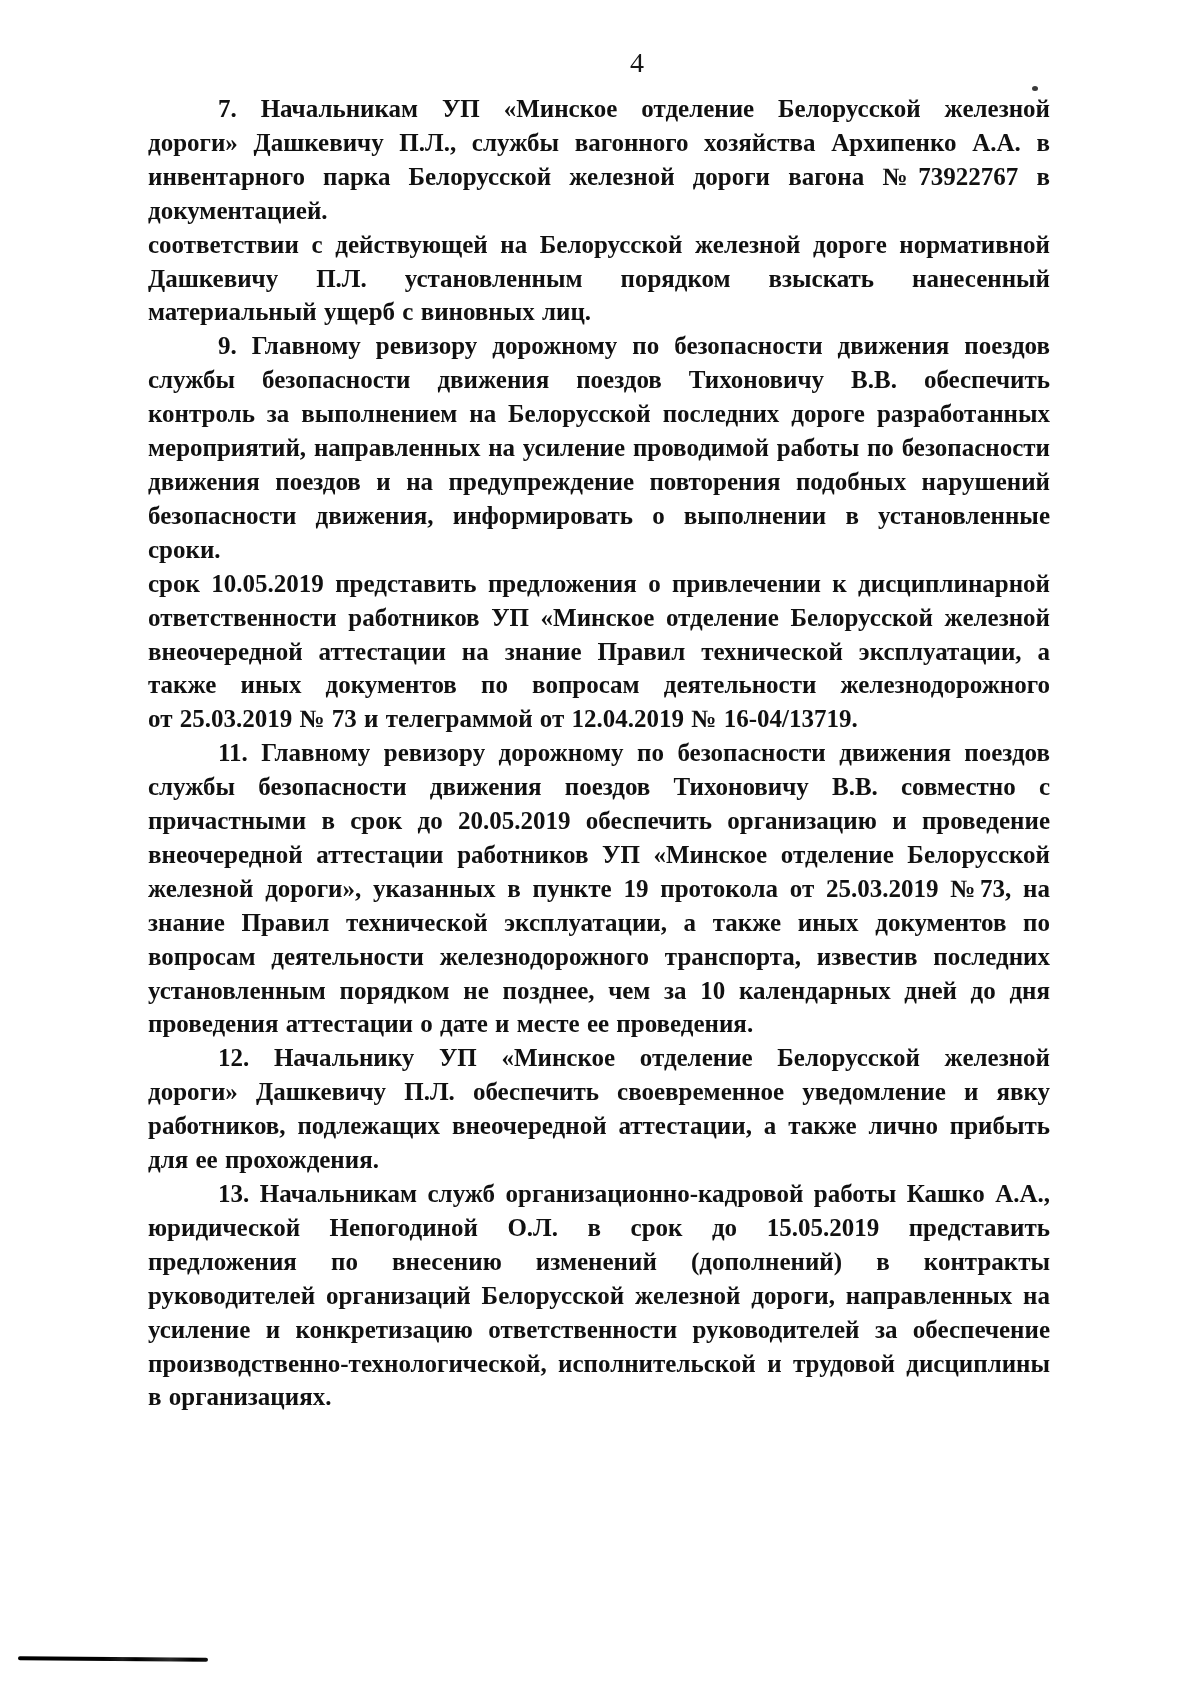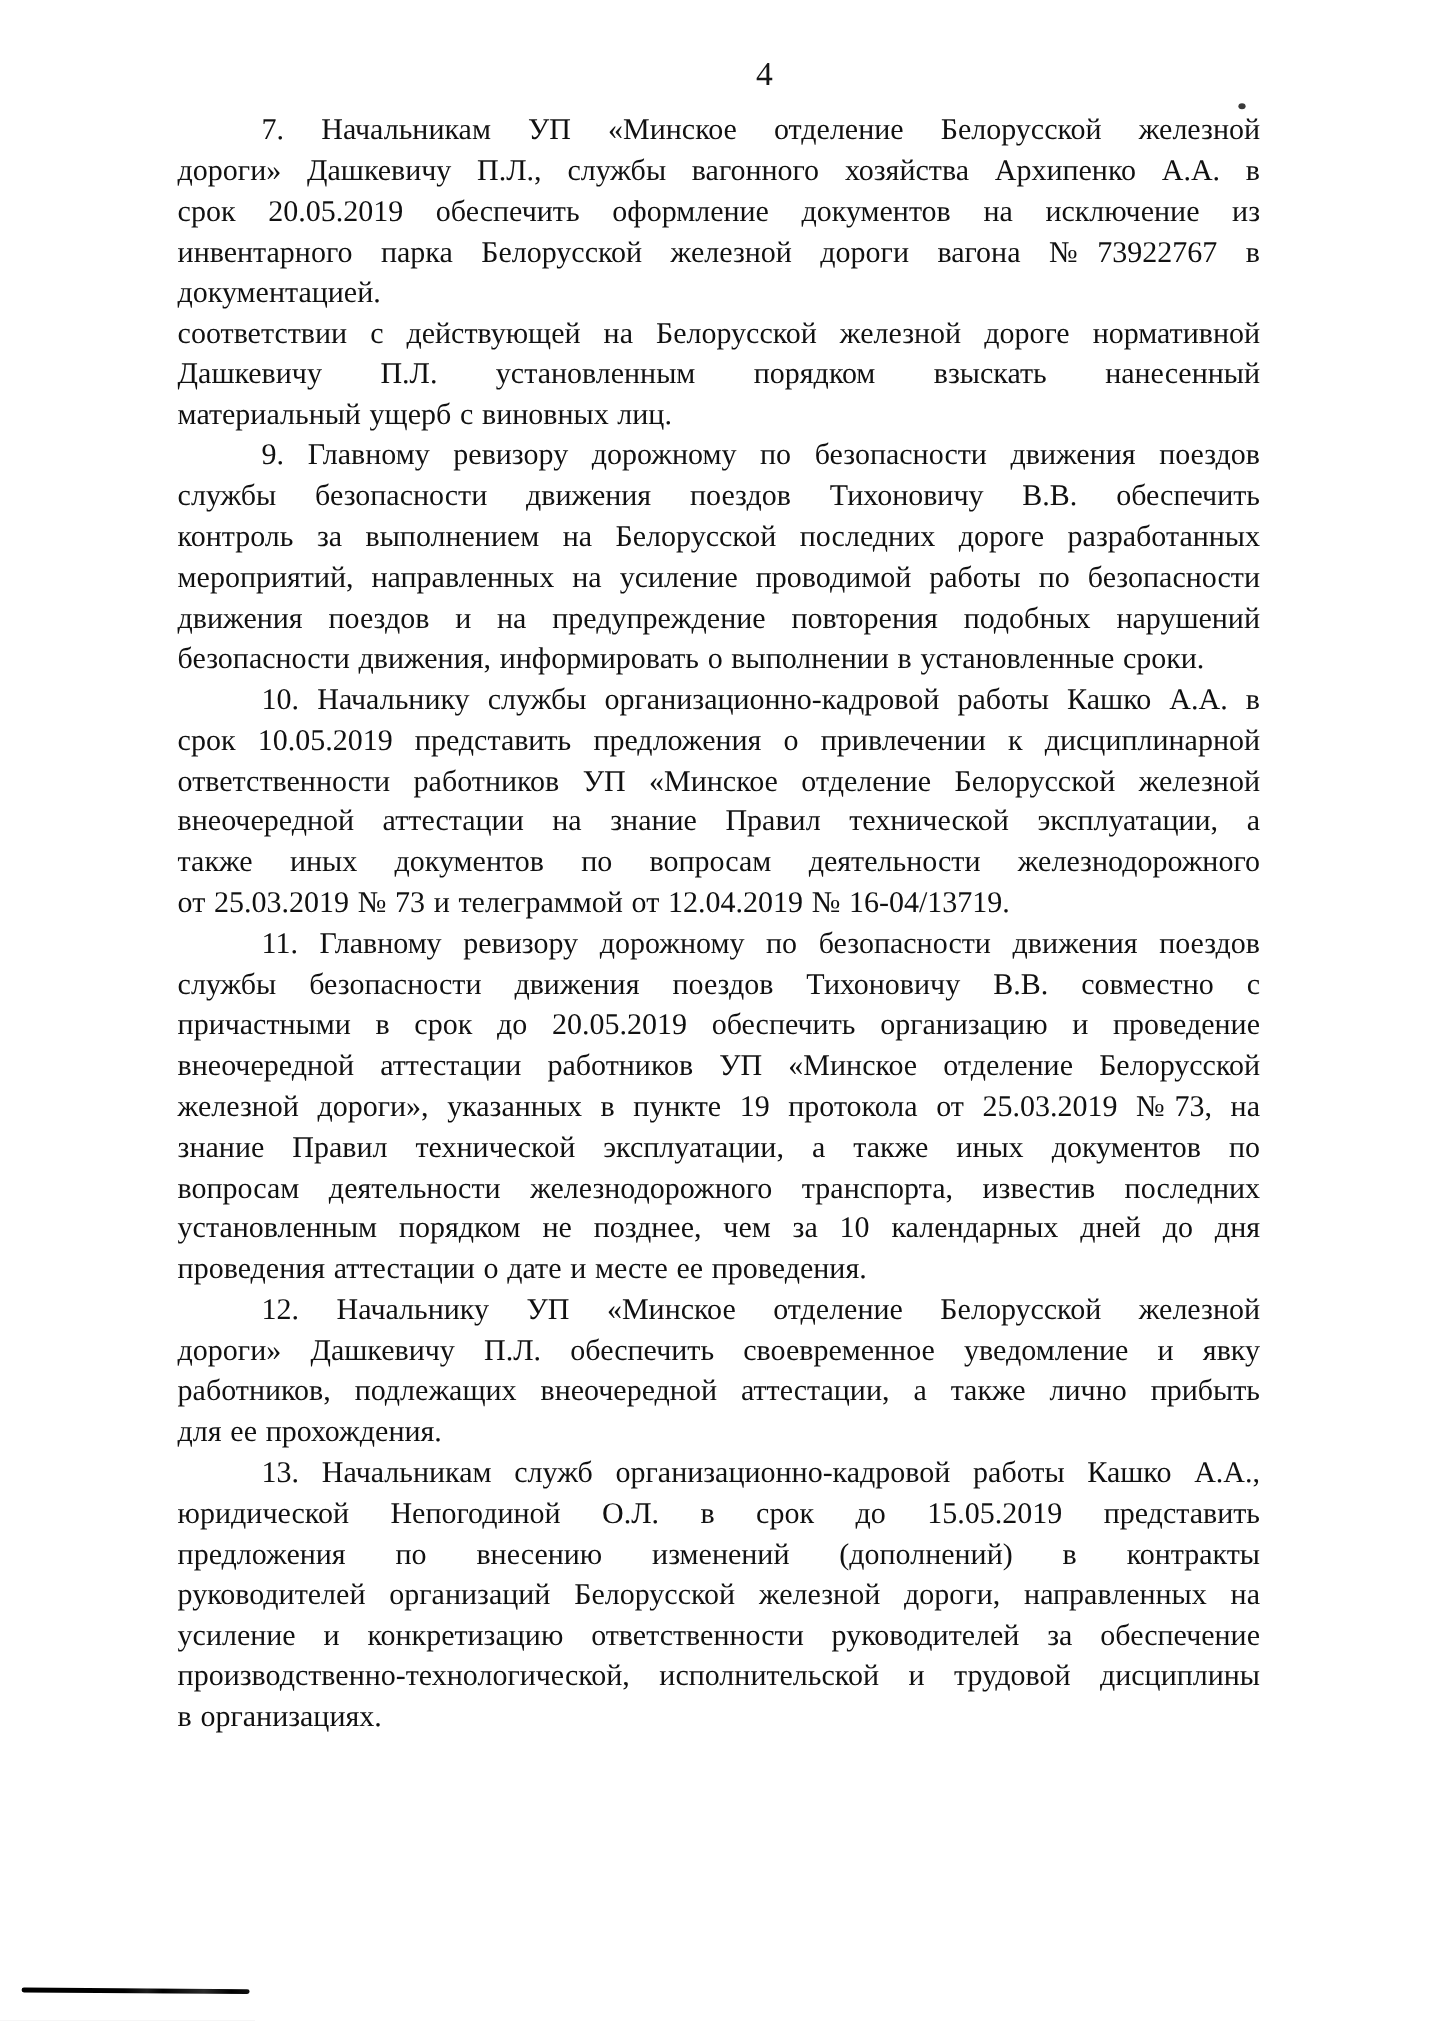--- a/index.html
+++ b/index.html
@@ -29,20 +29,21 @@
     position: absolute;
     top: 92px;
     left: 148px;
     width: 902px;
     font-size: 25px;
     line-height: 33.9px;
   }
   .para {
     margin: 0;
     padding: 0;
+    font-weight: bold;
   }
   .line {
     text-align: justify;
     text-align-last: justify;
     word-spacing: 1px;
   }
   .line.first {
     text-indent: 70px;
   }
   .line.last {
@@ -74,39 +75,37 @@
 
 <div class="page">
   <div class="page-number">4</div>
 
   <div class="stray-dot"></div>
 
   <div class="content">
       <div class="para">
         <div class="line first">7. Начальникам УП «Минское отделение Белорусской железной</div>
         <div class="line">дороги» Дашкевичу П.Л., службы вагонного хозяйства Архипенко А.А. в</div>
-        <div class="line">срок 20.05.2019 обеспечить оформление документов на исключение из</div>
         <div class="line">инвентарного парка Белорусской железной дороги вагона №73922767 в</div>
         <div class="line last">документацией.</div>
         <div class="line">соответствии с действующей на Белорусской железной дороге нормативной</div>
       </div>
       <div class="para">
         <div class="line">Дашкевичу П.Л. установленным порядком взыскать нанесенный</div>
         <div class="line last">материальный ущерб с виновных лиц.</div>
       </div>
       <div class="para">
         <div class="line first">9. Главному ревизору дорожному по безопасности движения поездов</div>
         <div class="line">службы безопасности движения поездов Тихоновичу В.В. обеспечить</div>
         <div class="line">контроль за выполнением на Белорусской последних дороге разработанных</div>
         <div class="line">мероприятий, направленных на усиление проводимой работы по безопасности</div>
         <div class="line">движения поездов и на предупреждение повторения подобных нарушений</div>
         <div class="line last">безопасности движения, информировать о выполнении в установленные сроки.</div>
       </div>
       <div class="para">
-        <div class="line first">10. Начальнику службы организационно-кадровой работы Кашко А.А. в</div>
         <div class="line">срок 10.05.2019 представить предложения о привлечении к дисциплинарной</div>
         <div class="line">ответственности работников УП «Минское отделение Белорусской железной</div>
         <div class="line">внеочередной аттестации на знание Правил технической эксплуатации, а</div>
         <div class="line">также иных документов по вопросам деятельности железнодорожного</div>
         <div class="line last">от 25.03.2019 № 73 и телеграммой от 12.04.2019 № 16-04/13719.</div>
       </div>
       <div class="para">
         <div class="line first">11. Главному ревизору дорожному по безопасности движения поездов</div>
         <div class="line">службы безопасности движения поездов Тихоновичу В.В. совместно с</div>
         <div class="line">причастными в срок до 20.05.2019 обеспечить организацию и проведение</div>

